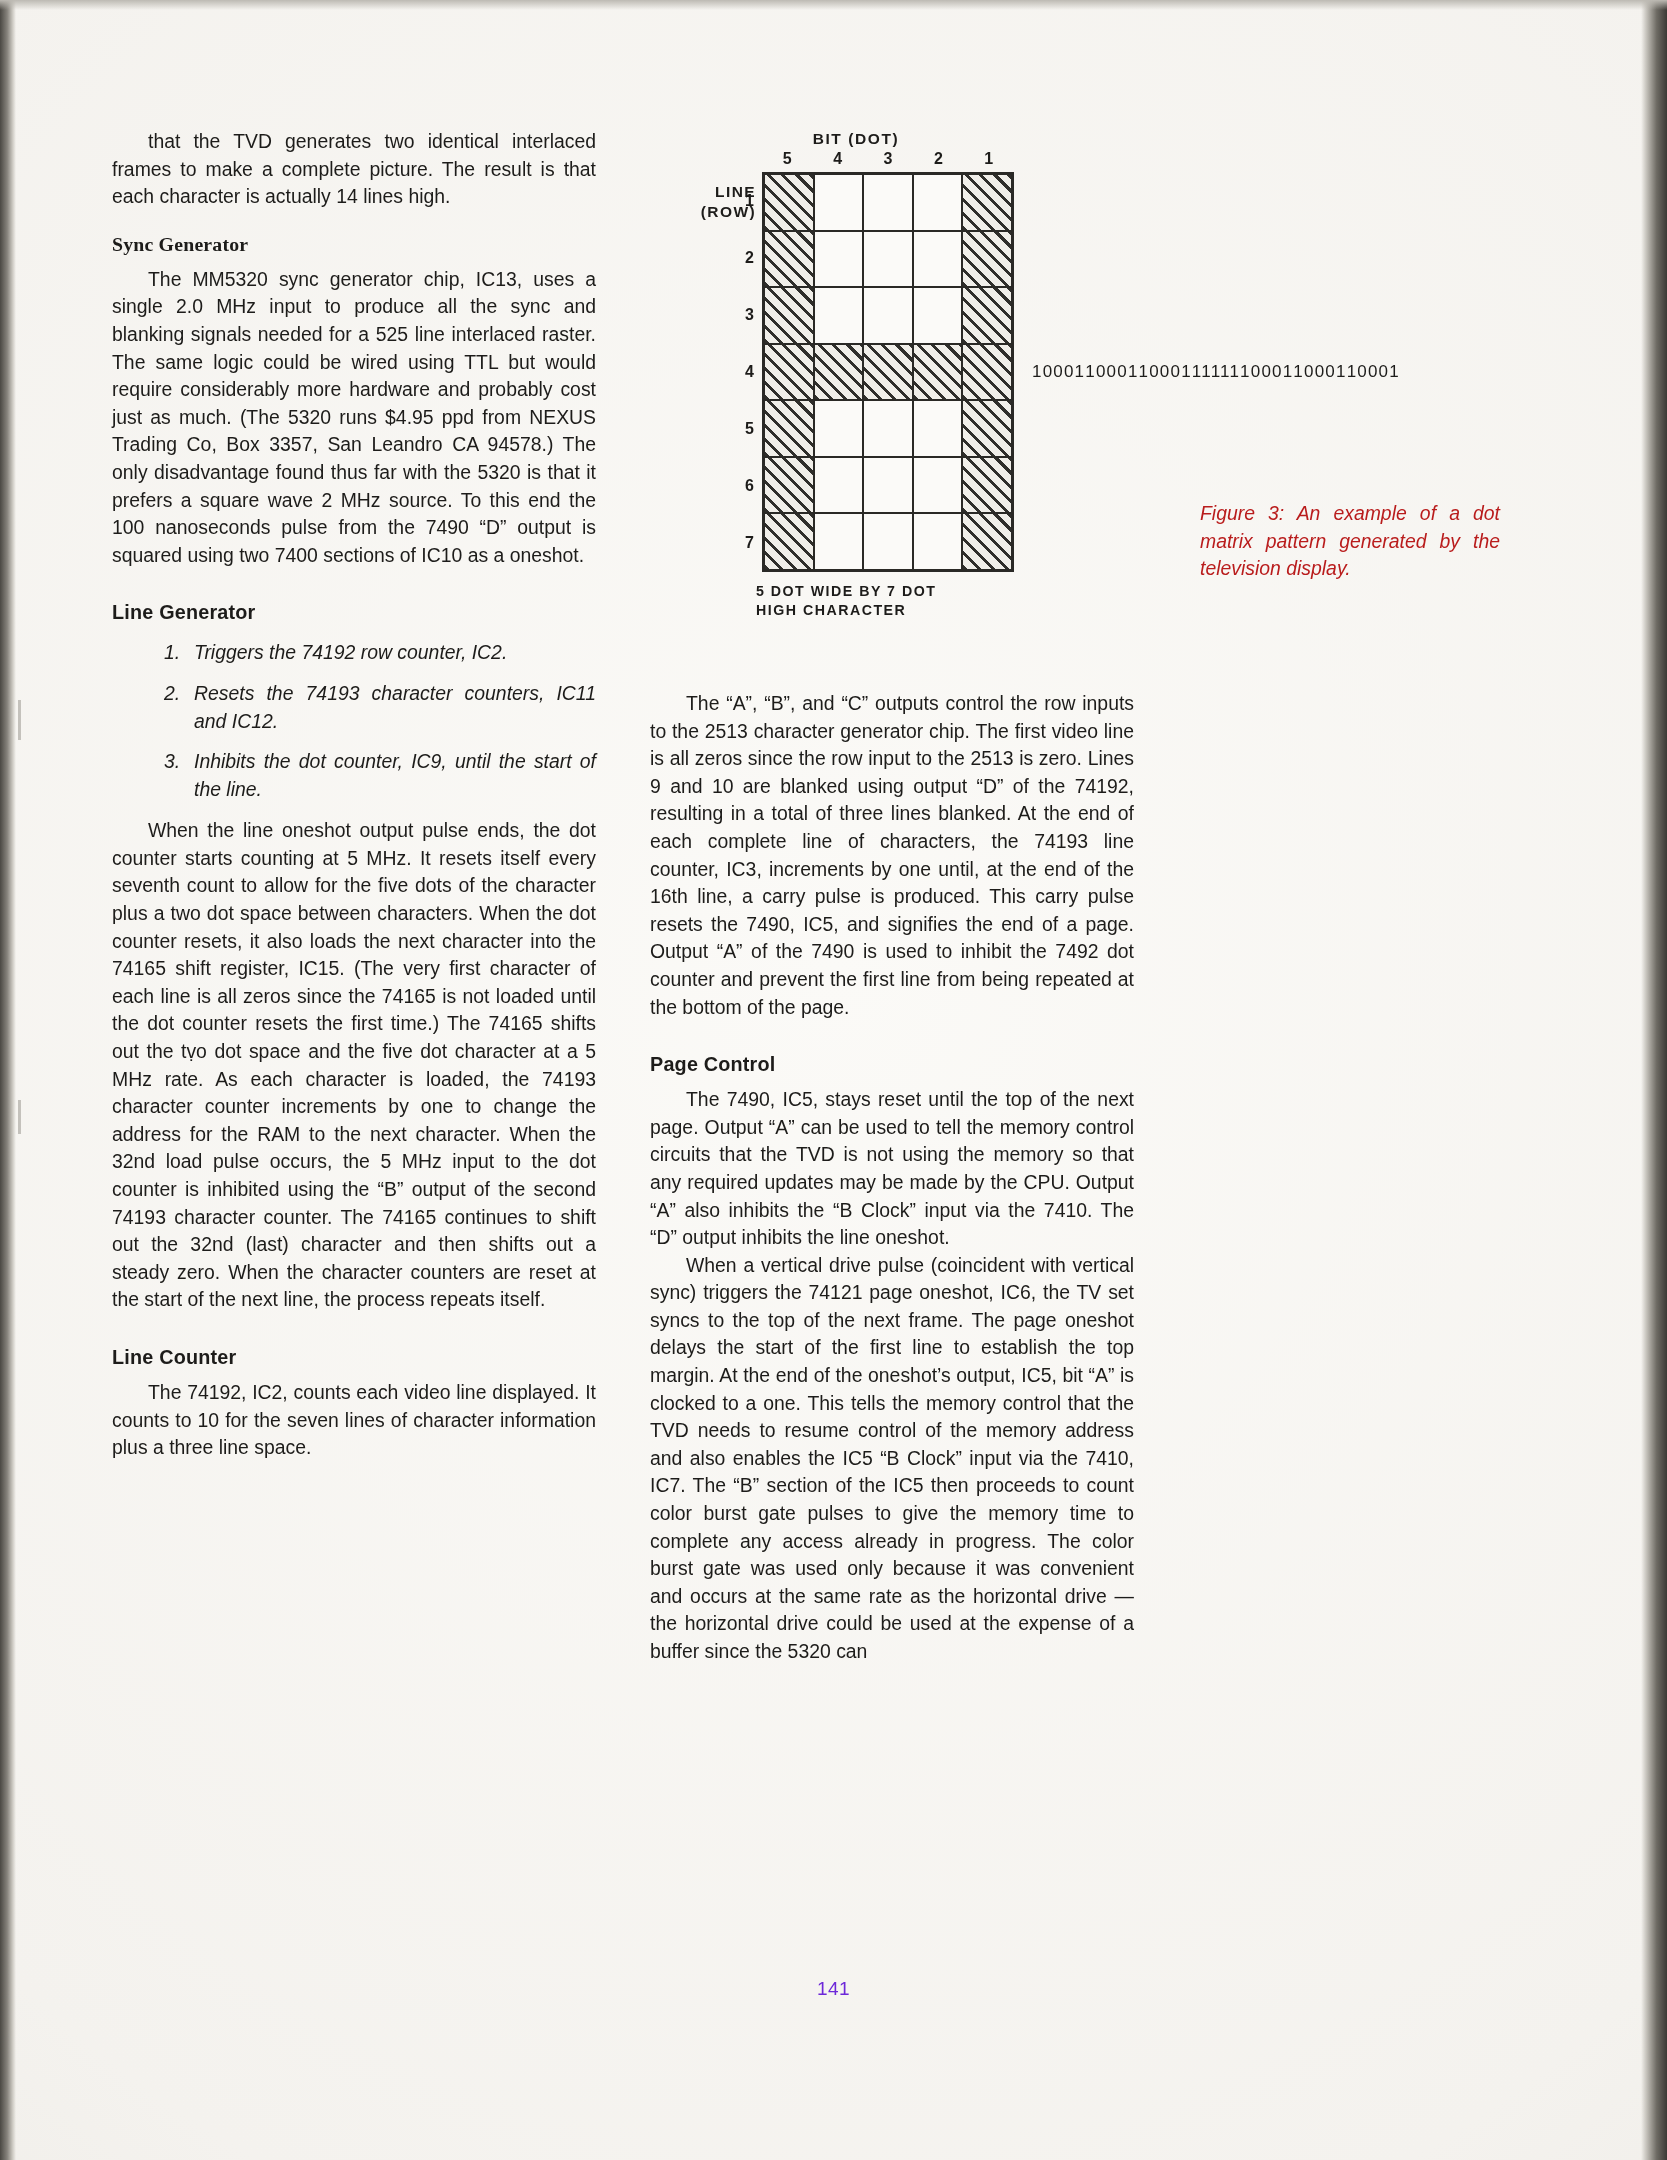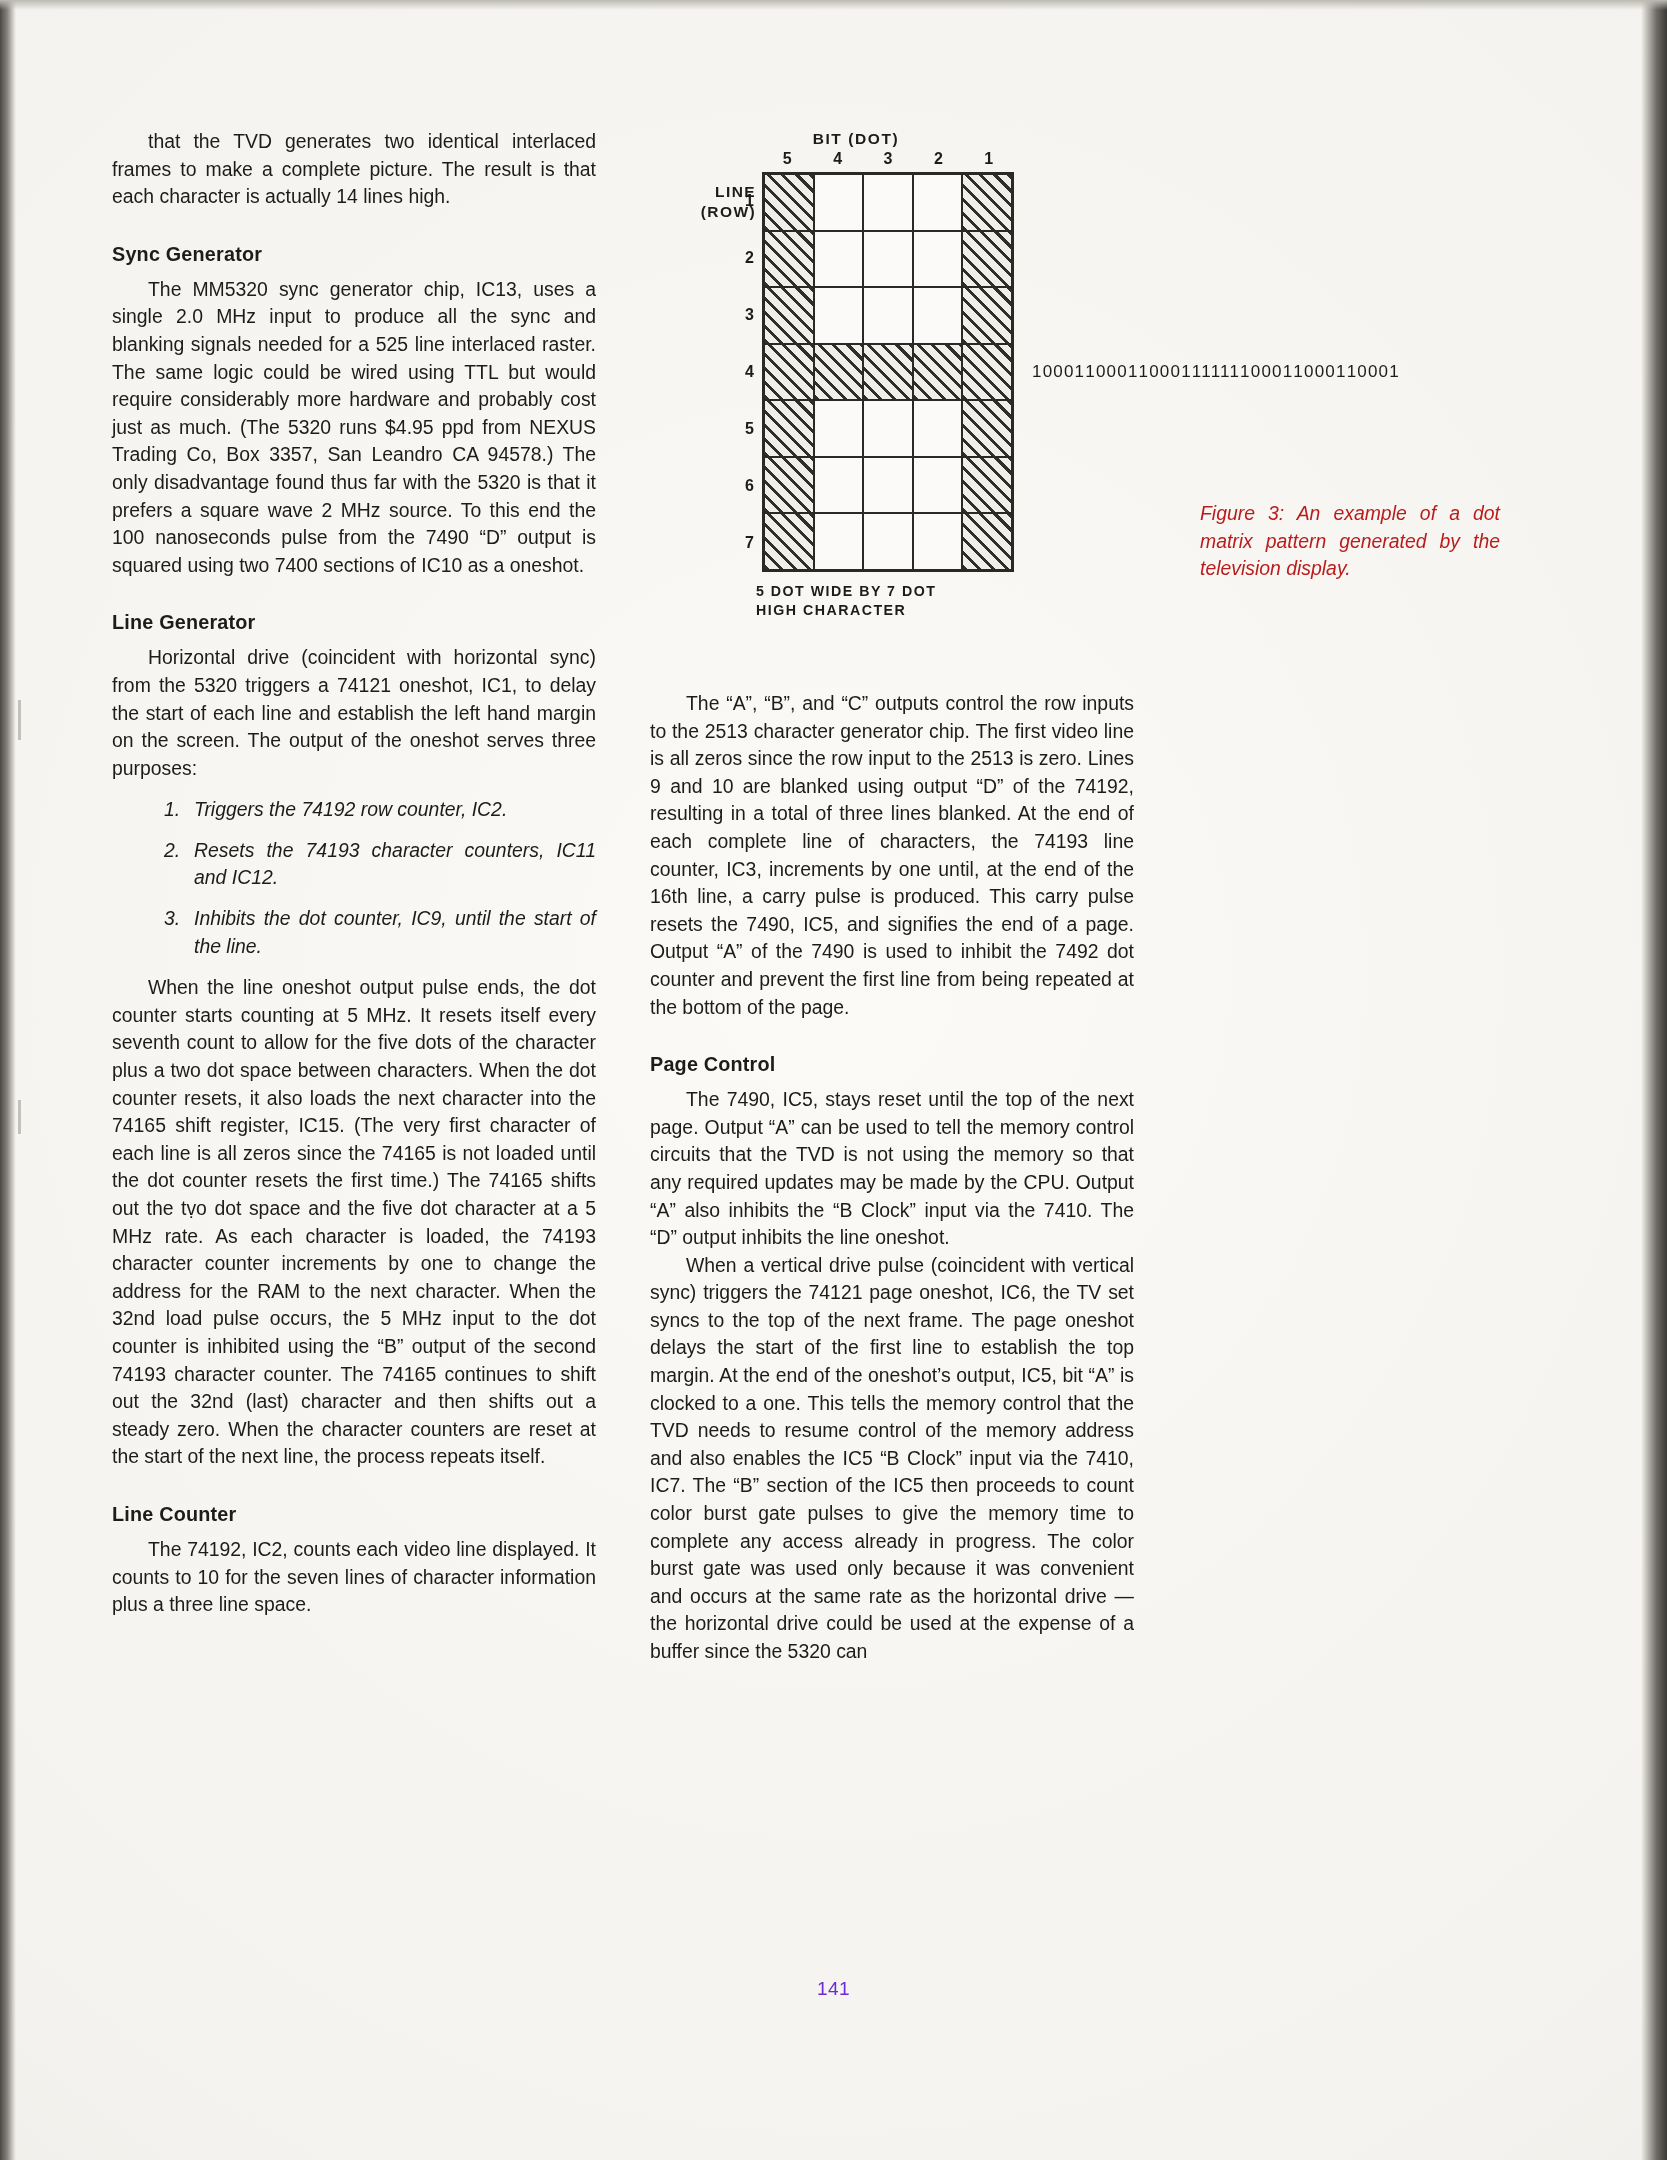--- a/index.html
+++ b/index.html
@@ -62,21 +62,21 @@
     text-indent: 36px;
   }
   .col h3 {
     margin: 30px 0 9px 0;
     font-size: 19.8px;
     line-height: 26px;
     font-weight: bold;
     letter-spacing: .2px;
     text-align: left;
   }
-  .col h3.first { margin-top: 30px; }
+  .col h3.first { margin-top: 20px; font-family: Liberation Serif, serif; }
 
   ol.purposes {
     margin: 14px 0 14px 0;
     padding: 0 0 0 52px;
     list-style: none;
     counter-reset: pitem;
   }
   ol.purposes li {
     position: relative;
     margin: 13px 0 1px 0;
@@ -254,21 +254,20 @@
   <div class="spine-mark" style="left:18px; top:700px; width:3px; height:40px;"></div>
   <div class="spine-mark" style="left:18px; top:1100px; width:3px; height:34px;"></div>
 
   <div class="col" id="col-left">
     <p>that the TVD generates two identical interlaced frames to make a complete picture. The result is that each character is actually 14 lines high.</p>
 
     <h3 class="first">Sync Generator</h3>
     <p>The MM5320 sync generator chip, IC13, uses a single 2.0 MHz input to produce all the sync and blanking signals needed for a 525 line interlaced raster. The same logic could be wired using TTL but would require considerably more hardware and probably cost just as much. (The 5320 runs $4.95 ppd from NEXUS Trading Co, Box 3357, San Leandro CA 94578.) The only disadvantage found thus far with the 5320 is that it prefers a square wave 2 MHz source. To this end the 100 nanoseconds pulse from the 7490 “D” output is squared using two 7400 sections of IC10 as a oneshot.</p>
 
     <h3>Line Generator</h3>
-    <p>Horizontal drive (coincident with horizontal sync) from the 5320 triggers a 74121 oneshot, IC1, to delay the start of each line and establish the left hand margin on the screen. The output of the oneshot serves three purposes:</p>
 
     <ol class="purposes">
       <li>Triggers the 74192 row counter, IC2.</li>
       <li>Resets the 74193 character counters, IC11 and IC12.</li>
       <li>Inhibits the dot counter, IC9, until the start of the line.</li>
     </ol>
 
     <p>When the line oneshot output pulse ends, the dot counter starts counting at 5 MHz. It resets itself every seventh count to allow for the five dots of the character plus a two dot space between characters. When the dot counter resets, it also loads the next character into the 74165 shift register, IC15. (The very first character of each line is all zeros since the 74165 is not loaded until the dot counter resets the first time.) The 74165 shifts out the tṿo dot space and the five dot character at a 5 MHz rate. As each character is loaded, the 74193 character counter increments by one to change the address for the RAM to the next character. When the 32nd load pulse occurs, the 5 MHz input to the dot counter is inhibited using the “B” output of the second 74193 character counter. The 74165 continues to shift out the 32nd (last) character and then shifts out a steady zero. When the character counters are reset at the start of the next line, the process repeats itself.</p>
 
     <h3>Line Counter</h3>

